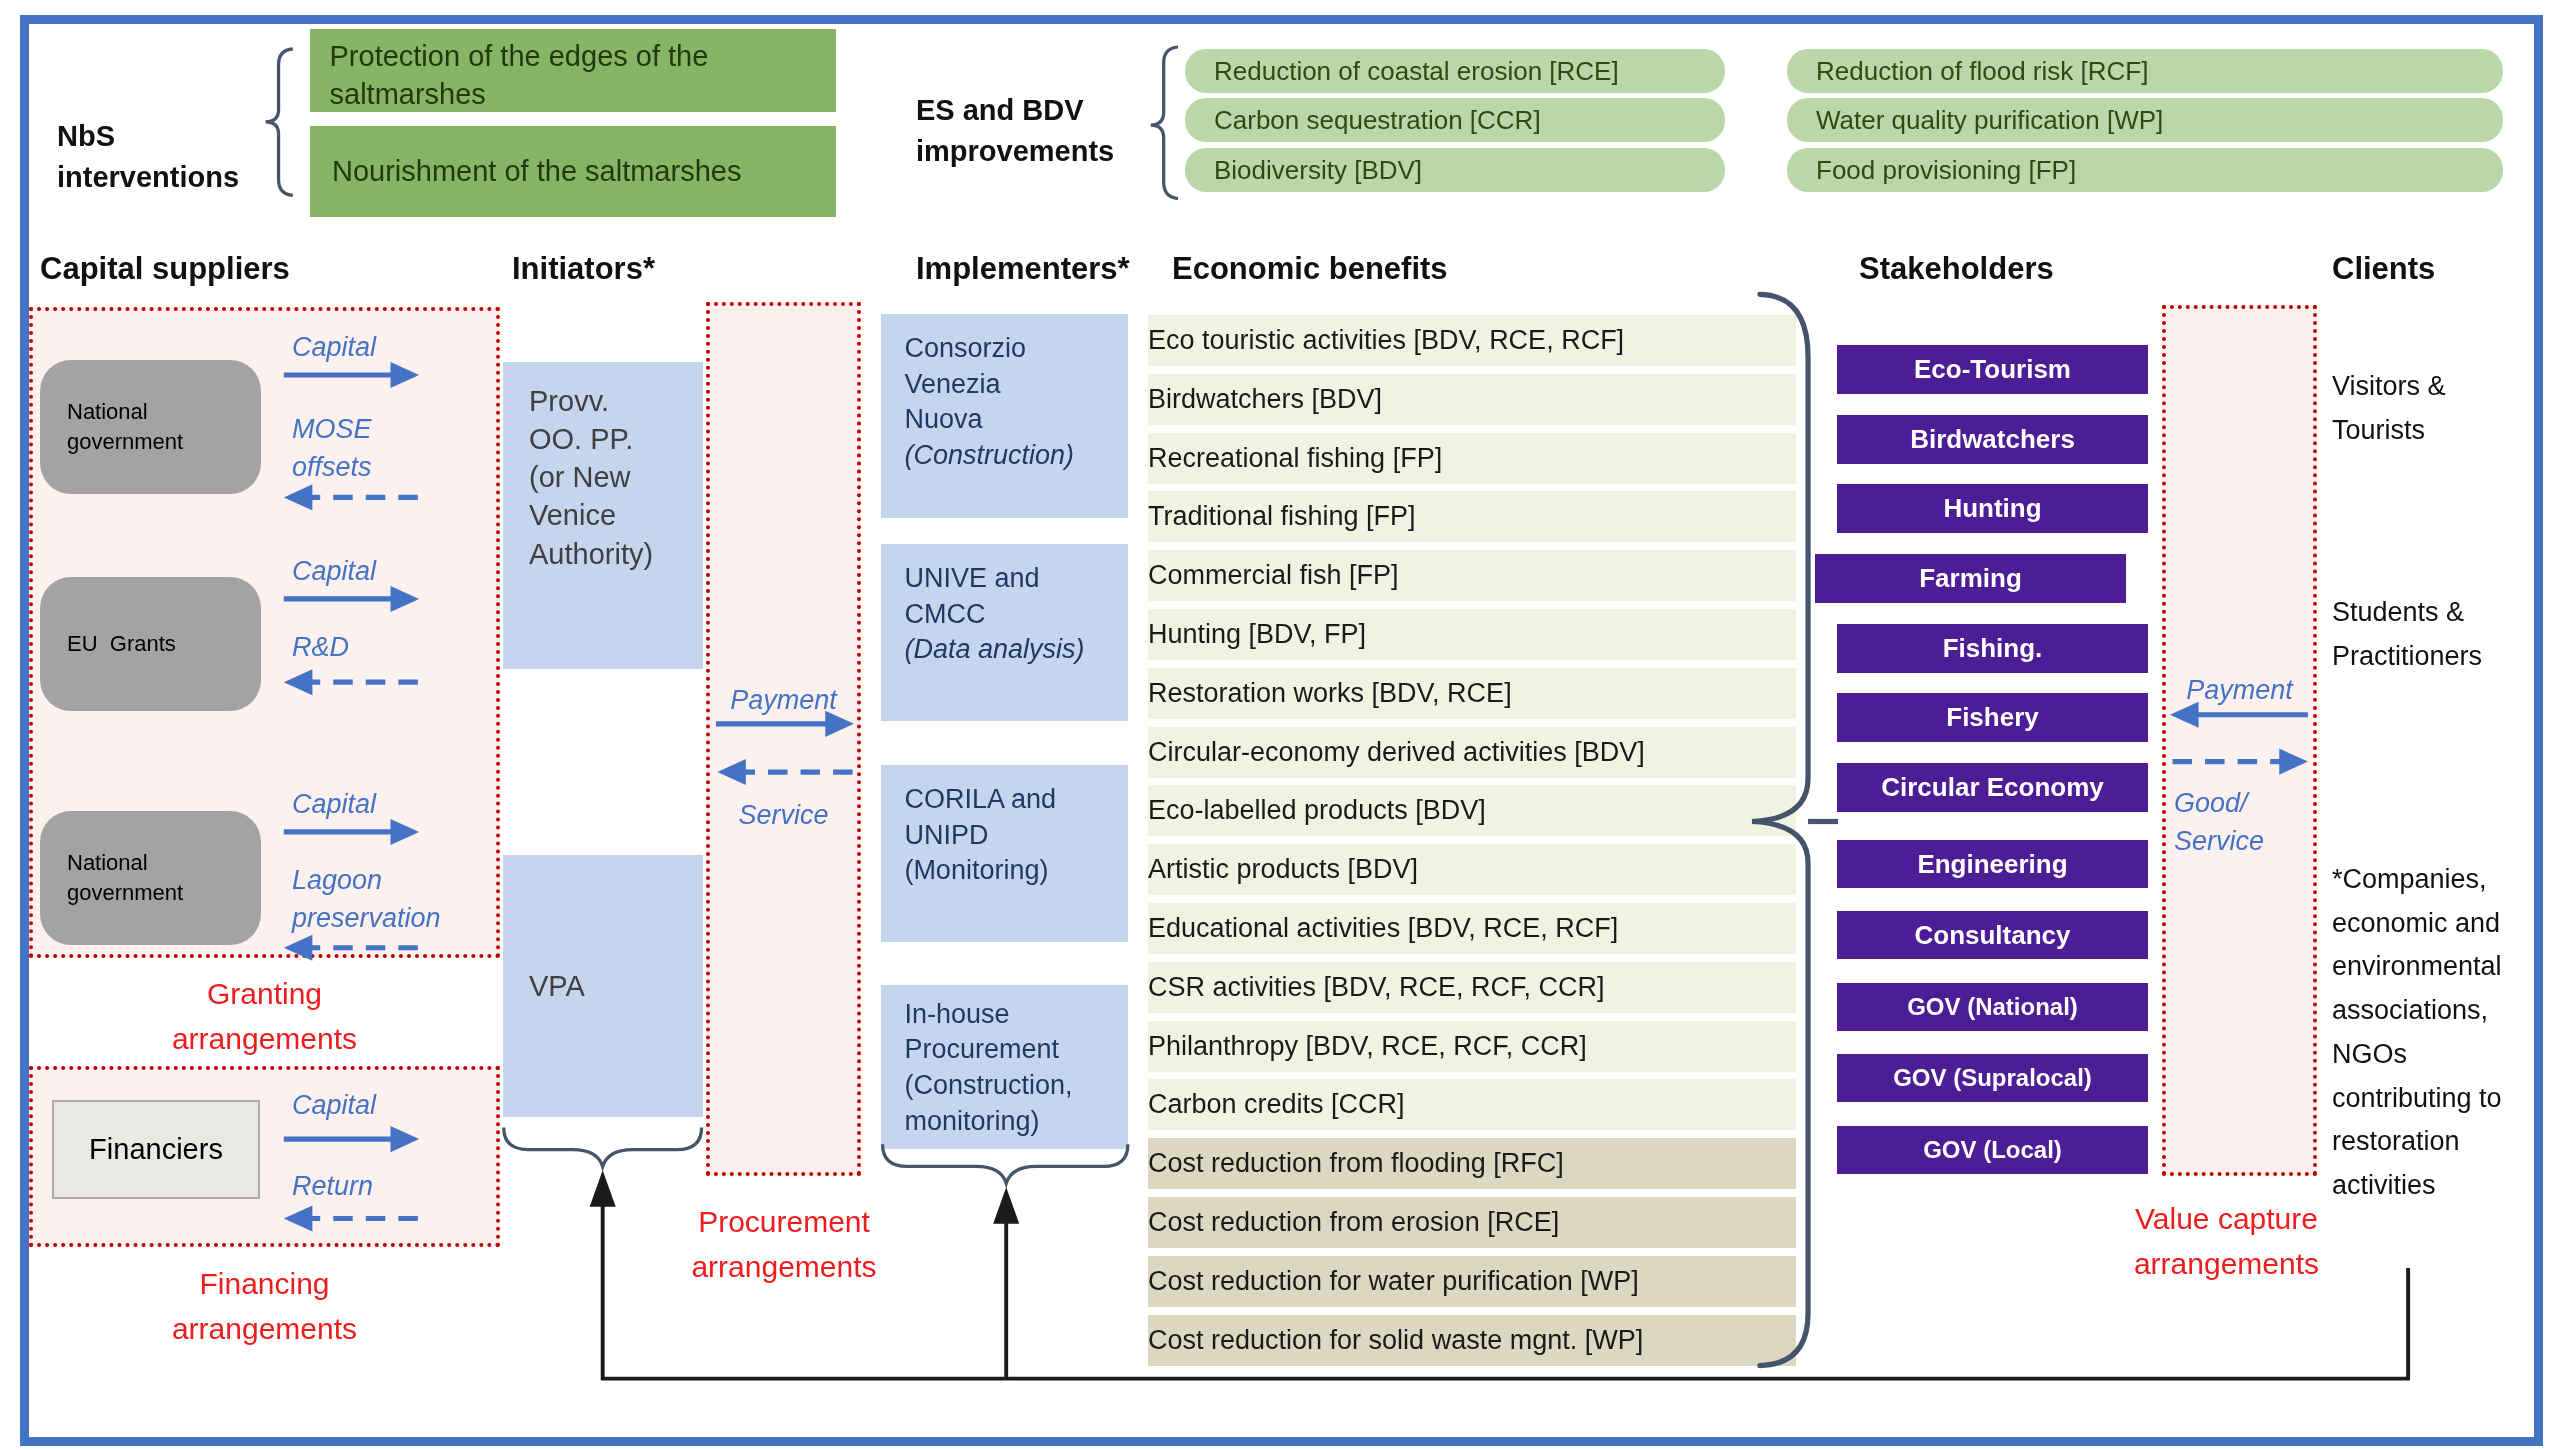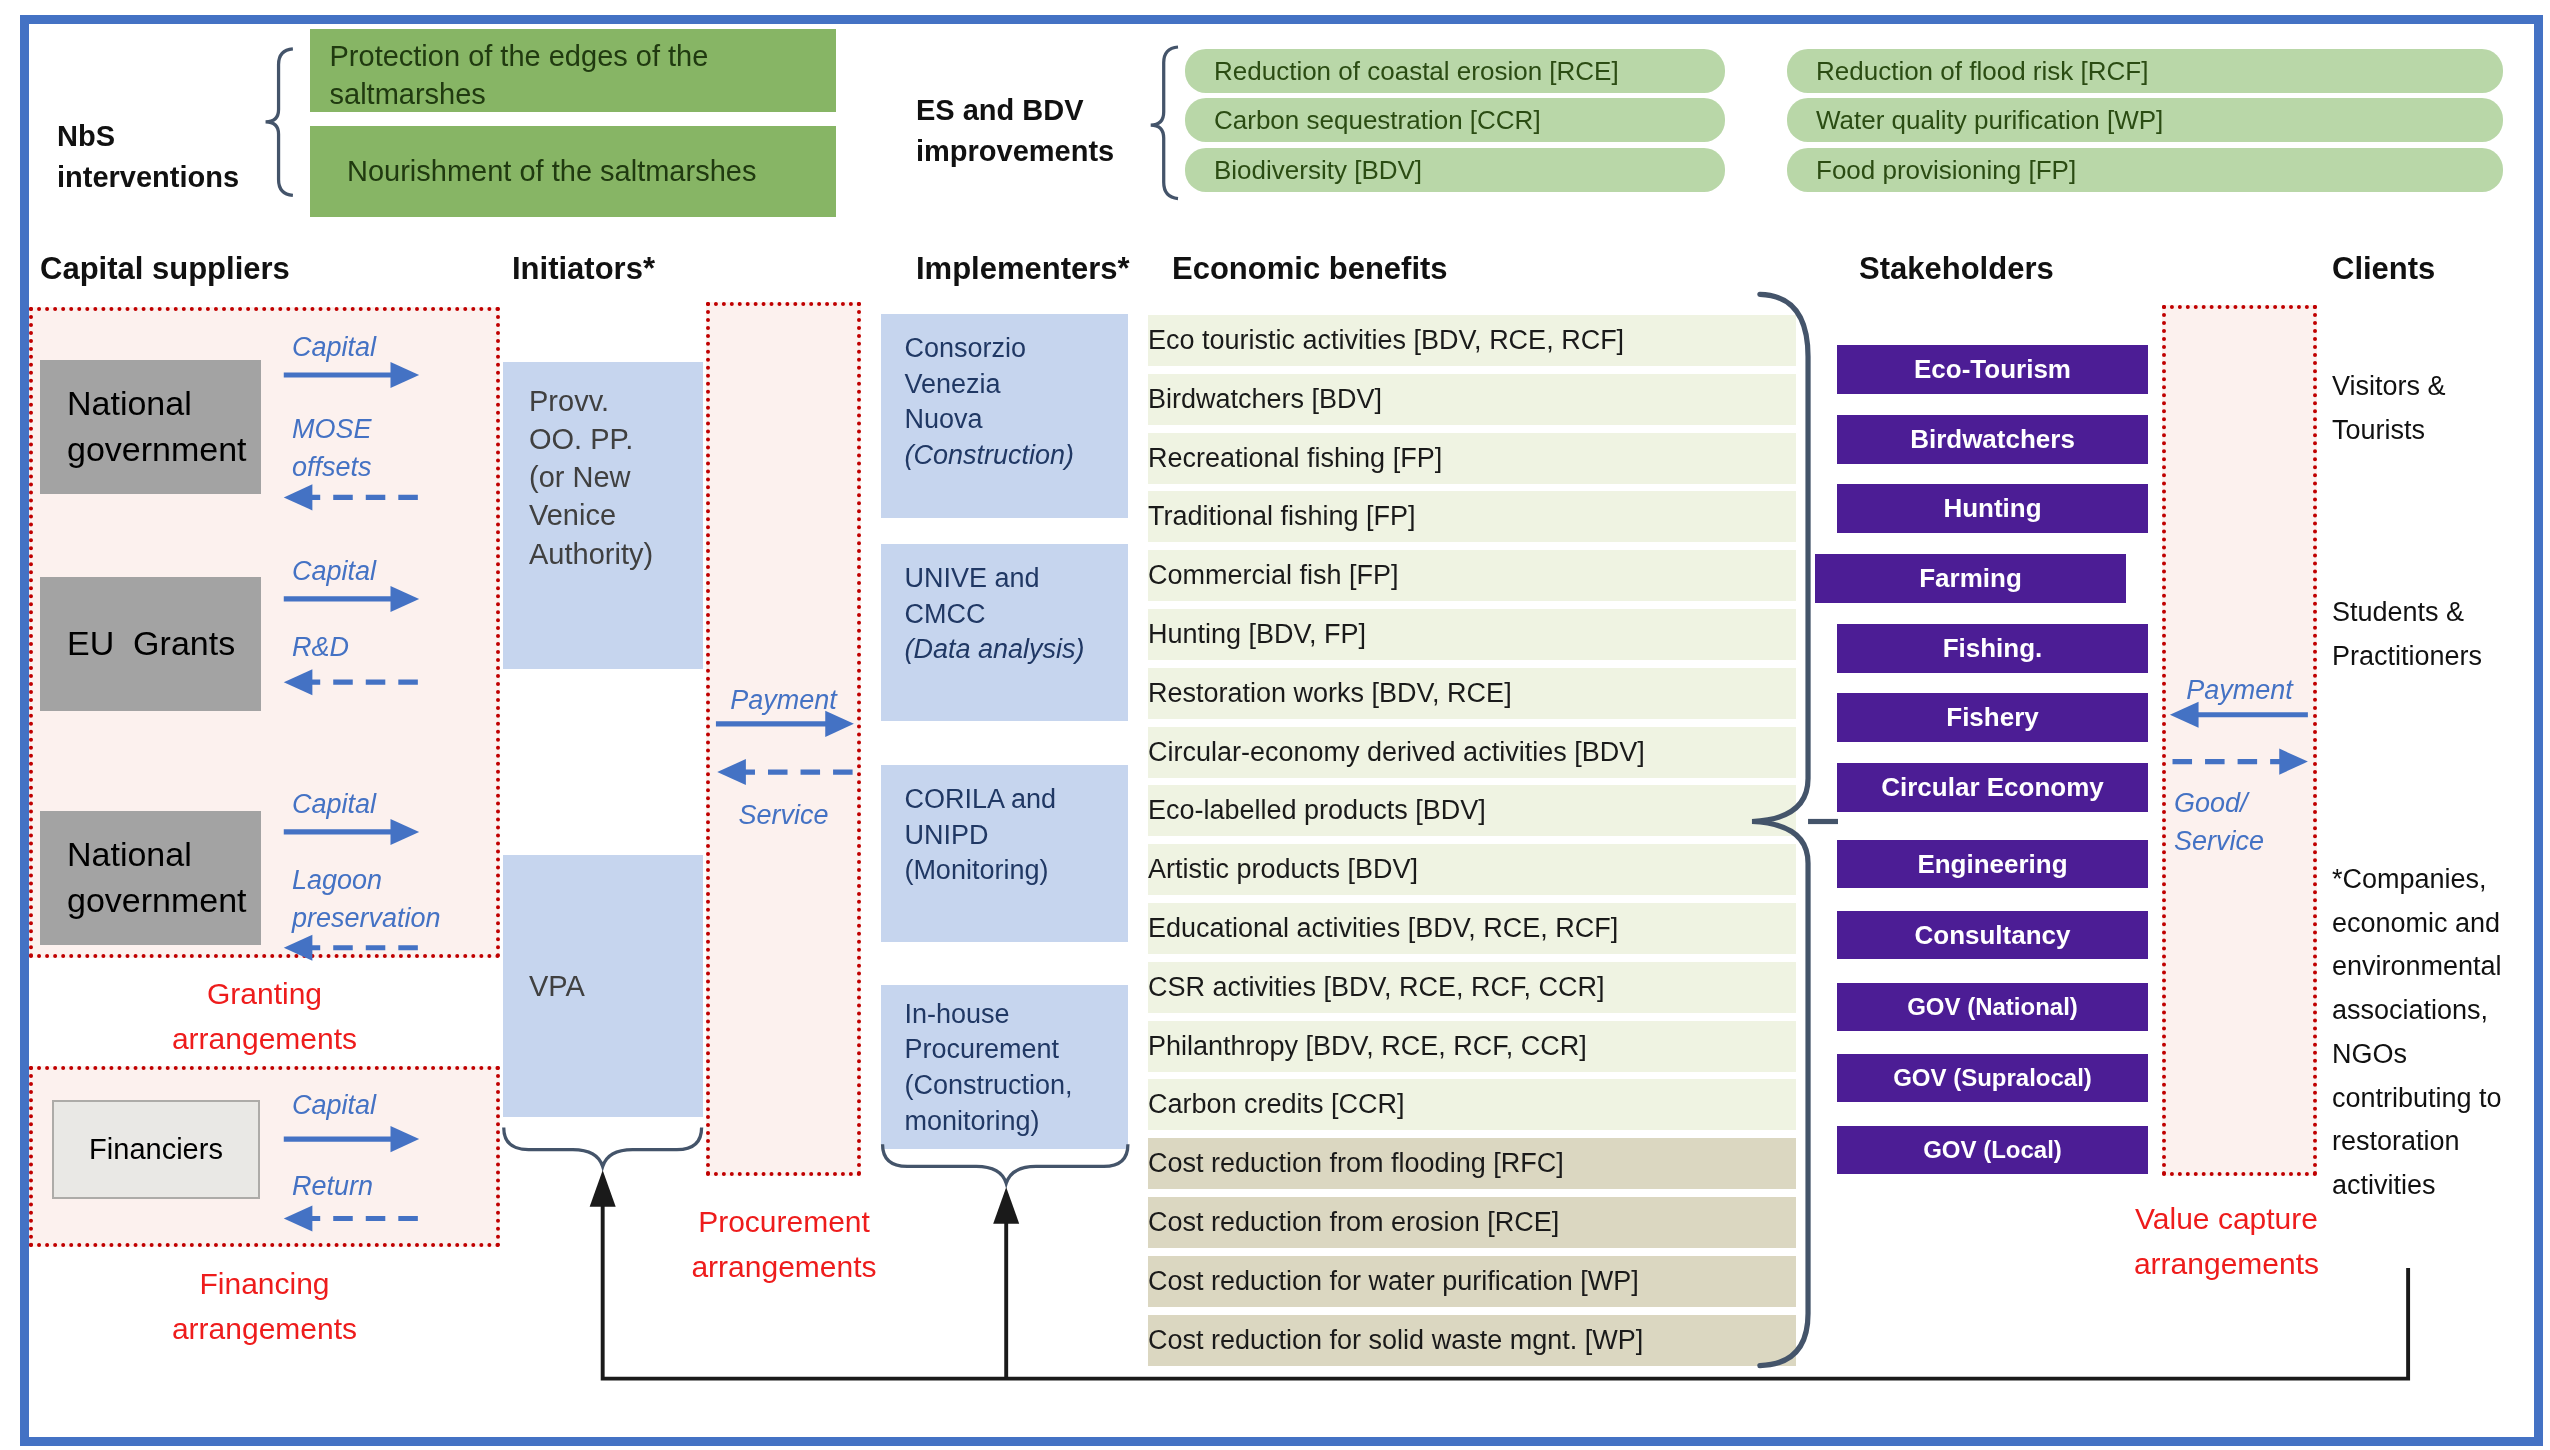--- a/index.html
+++ b/index.html
@@ -7,22 +7,22 @@
        font-family:"Liberation Sans",sans-serif;overflow:hidden;}
   .abs{position:absolute;}
   .pre{white-space:pre-line;}
   .frame{border:9px solid #4472c4;}
   .hdr{font-size:31px;font-weight:700;color:#111;}
   .greenbox{background:#87b565;color:#203a10;font-size:29px;line-height:1.3;}
   .esrow{background:#b9d7a8;border-radius:21px;color:#2b4c13;font-size:26px;
          display:flex;align-items:center;padding-left:29px;box-sizing:border-box;}
   .eslbl,.nbslbl{font-size:29px;font-weight:700;color:#111;line-height:1.4;}
   .dotbox{border:4.6px dotted #c00000;background:#fcf1ee;box-sizing:border-box;}
-  .graybox{background:#a3a3a3;color:#000;font-size:34px;line-height:1.35;
-           display:flex;align-items:center;padding-left:27px;box-sizing:border-box;}
+  .graybox{background:#a3a3a3;color:#000;font-size:22px;line-height:1.35;
+           display:flex;align-items:center;padding-left:27px;box-sizing:border-box;border-radius:31px;}
   .itblue{color:#4472c4;font-style:italic;font-size:27px;line-height:1.4;}
   .redlab{color:#ee1c1c;font-size:30px;line-height:1.5;text-align:center;}
   .blubox{background:#c6d5ee;color:#404040;font-size:29px;line-height:1.32;box-sizing:border-box;}
   .implbox{background:#c6d5ee;color:#203864;font-size:27px;line-height:1.32;
            box-sizing:border-box;padding:17px 23.4px;}
   .benrow{width:648px;height:51px;margin-bottom:7.8px;background:#eff3e2;color:#1a1a1a;
           font-size:27px;line-height:51px;box-sizing:border-box;}
   .benrow.tan{background:#dbd7c1;}
   .stak{width:311px;background:#4c1d95;color:#fff;font-weight:600;font-size:26px;
         display:flex;align-items:center;justify-content:center;}
@@ -35,21 +35,21 @@
 </head>
 <body>
 
 <div class="abs frame" style="left:19.5px;top:15px;width:2505px;height:1413px;"></div>
 
 <div class="abs nbslbl pre" style="left:57px;top:116px;width:241px;">NbS
 interventions</div>
 <div class="abs greenbox pre" style="left:310px;top:29px;width:526px;height:83px;padding:9px 0 0 19.5px;box-sizing:border-box;">Protection of the edges of the
 saltmarshes</div>
 <div class="abs greenbox" style="left:310px;top:126px;width:526px;height:91px;display:flex;align-items:center;">
-  <span style="padding-left:37px;">Nourishment of the saltmarshes</span>
+  <span style="padding-left:22px;">Nourishment of the saltmarshes</span>
 </div>
 
 <div class="abs eslbl pre" style="left:916px;top:90px;width:247px;">ES and BDV
 improvements</div>
 
 <div class="abs esrow" style="left:1185px;top:49px;width:540px;height:44px;">Reduction of coastal erosion [RCE]</div>
 <div class="abs esrow" style="left:1185px;top:98px;width:540px;height:44px;">Carbon sequestration [CCR]</div>
 <div class="abs esrow" style="left:1185px;top:148px;width:540px;height:44px;">Biodiversity [BDV]</div>
 
 <div class="abs esrow" style="left:1787px;top:49px;width:716px;height:44px;">Reduction of flood risk [RCF]</div>

